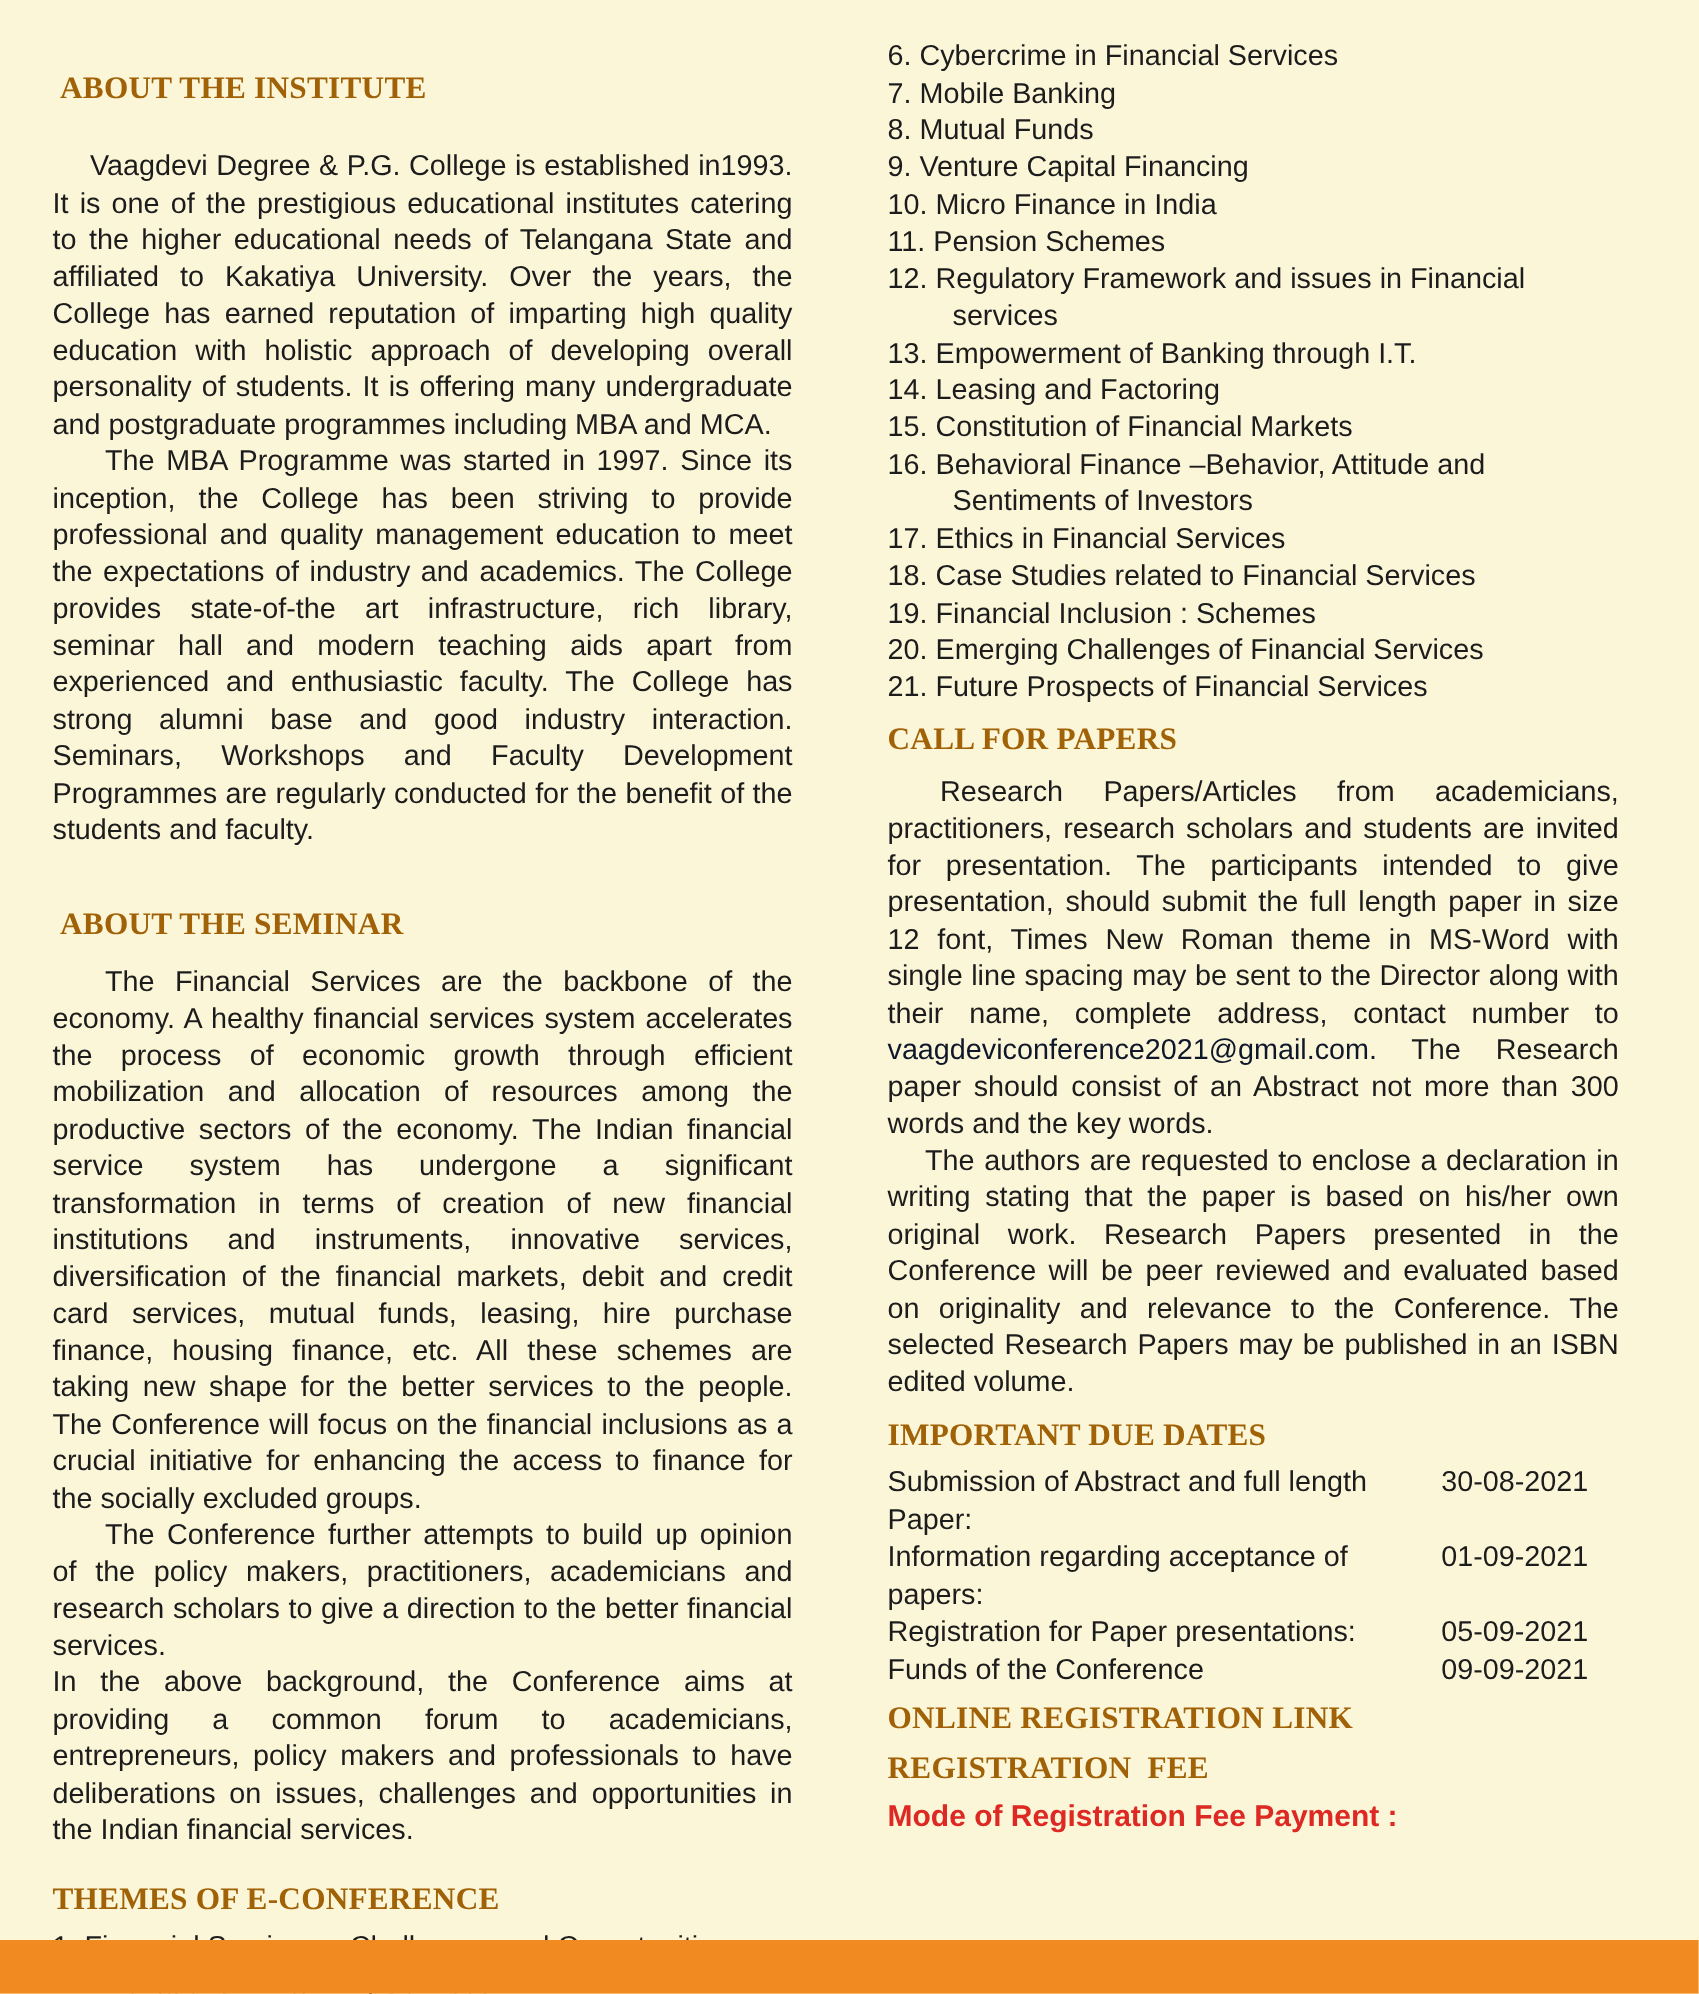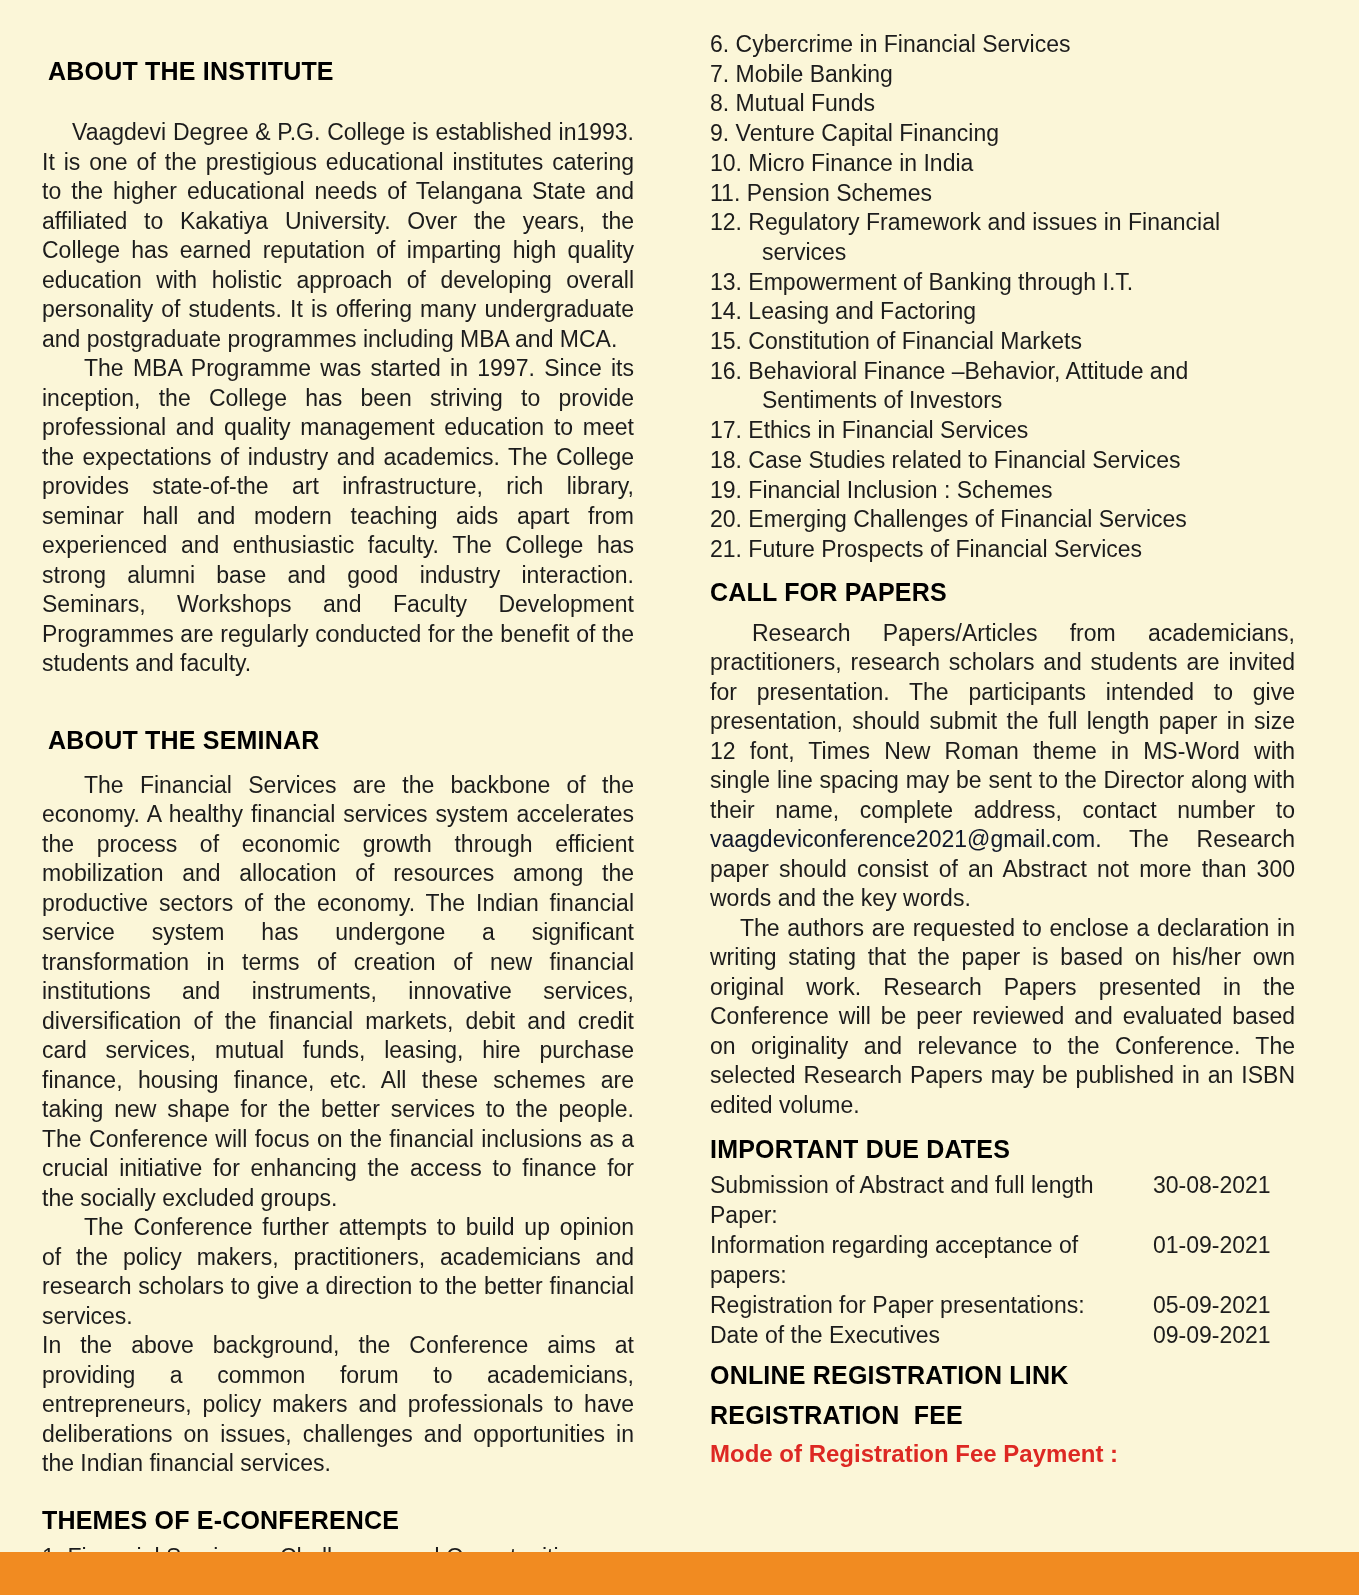--- a/index.html
+++ b/index.html
@@ -13,26 +13,27 @@
   }
   .content {
     display:flex;
     padding:0 64px 0 42px;
     gap:76px;
   }
   .col-left  { width:592px; padding-top:56px; }
   .col-right { width:585px; padding-top:30px; }
 
   .h-red {
-    color:#000000;
+    color:#a16207;
     font-weight:bold;
     font-size:25px;
     line-height:30px;
     white-space:pre-wrap;
     letter-spacing:0.2px;
+    font-family:Liberation Serif, serif;
   }
   .h-inst { margin:0 0 32px 6px; }
   .h-sem  { margin:46px 0 16px 6px; }
   .h-themes { margin:26px 0 8px 0; }
   .h-cfp   { margin:12px 0 12px 0; }
   .h-dates { margin:14px 0 6px 0; }
   .h-link  { margin:10px 0 8px 0; }
   .h-fee   { margin:10px 0 8px 0; }
 
   p.body {
@@ -142,21 +143,21 @@
       </div>
       <div class="row">
         <span class="lbl">Information regarding acceptance of papers:</span>
         <span class="val">01-09-2021</span>
       </div>
       <div class="row">
         <span class="lbl">Registration for Paper presentations:</span>
         <span class="val">05-09-2021</span>
       </div>
       <div class="row">
-        <span class="lbl">Date of the Executives</span>
+        <span class="lbl">Funds of the Conference</span>
         <span class="val">09-09-2021</span>
       </div>
     </div>
 
     <div class="h-red h-link">ONLINE REGISTRATION LINK</div>
 
     <div class="h-red h-fee">REGISTRATION  FEE</div>
     <div class="mode-label">Mode of Registration Fee Payment :</div>
     
 

